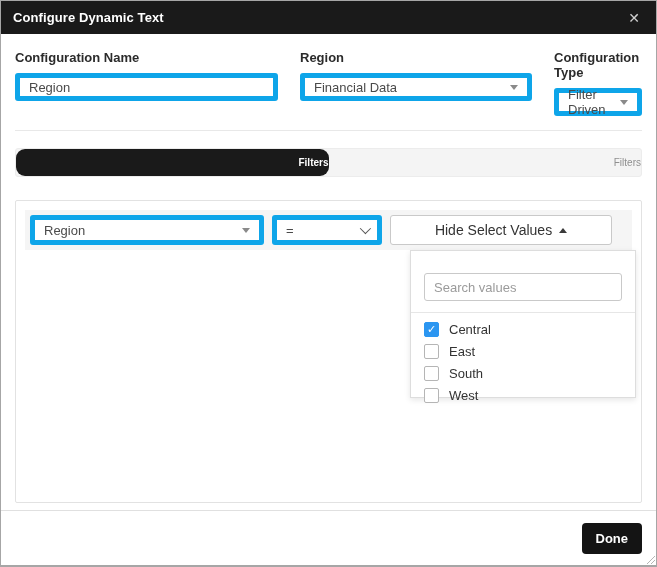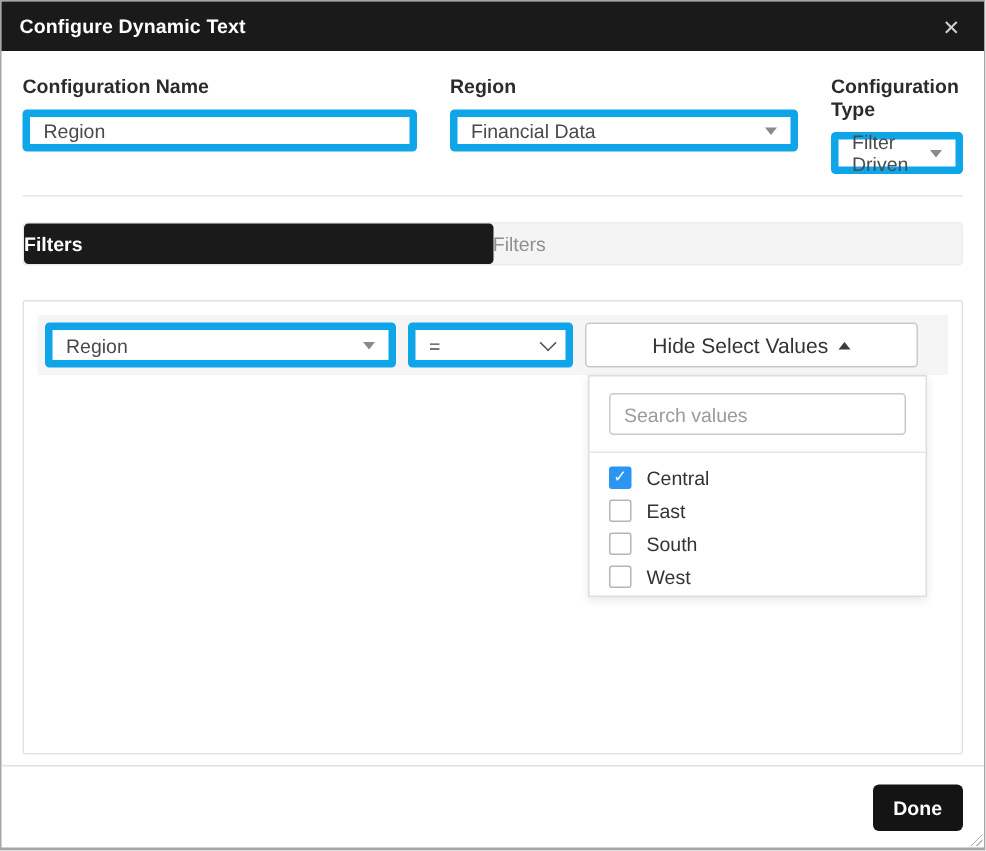--- a/index.html
+++ b/index.html
@@ -61,22 +61,22 @@
     border-right: 1.5px solid #555; border-bottom: 1.5px solid #555;
     transform: rotate(45deg) translateY(-2px);
   }
   .fields-divider { border: none; border-top: 1px solid #e8e8e8; margin-top: 14px; }
   
   .tab-bar {
     margin-top: 17px; height: 29px; background: #f4f4f4;
     border: 1px solid #ececec; border-radius: 3px;
     display: flex; align-items: stretch;
   }
-  .tab { flex: 1 1 50%; display: flex; align-items: center; justify-content: flex-start;
-    font-size: 13px; cursor: pointer; border-radius: 3px; }
+  .tab { flex: 1 1 50%; display: flex; align-items: center; justify-content: flex-end;
+    font-size: 10px; cursor: pointer; border-radius: 9px; }
   .tab.active { background: #1a1a1a; color: #ffffff; font-weight: bold; }
   .tab.inactive { color: #8f8f8f; }
   
   .filter-panel {
     margin-top: 23px; height: 303px;
     border: 1px solid #e2e2e2; border-radius: 2px;
     padding: 9px; position: relative;
   }
   .filter-row {
     background: #f5f5f5; height: 40px;
@@ -87,24 +87,24 @@
   .values-btn-wrap { position: relative; width: 222px; }
   .values-btn {
     height: 30px; width: 100%; background: #fff;
     border: 1px solid #c9c9c9; border-radius: 3px;
     display: flex; align-items: center; justify-content: center;
     font-size: 14px; color: #333; cursor: pointer;
   }
   .f-field, .f-op { height: 30px; }
   
   .values-popover {
-    position: absolute; top: 35px; left: 2px; width: 226px; height: 148px;
+    position: absolute; top: 35px; left: 20px; width: 226px; height: 148px;
     background: #fff; border: 1px solid #ddd;
     box-shadow: 0 2px 6px rgba(0,0,0,0.10);
-    z-index: 5; padding: 11px 13px 0 13px;
+    z-index: 5; padding: 22px 13px 0 13px;
   }
   .search-input {
     height: 28px; width: 100%; border: 1px solid #c9c9c9; border-radius: 3px;
     padding: 0 9px; font-family: inherit; font-size: 13px; color: #4a4a4a; outline: none;
   }
   .search-input::placeholder { color: #9b9b9b; opacity: 1; }
   .popover-divider { border: none; border-top: 1px solid #e6e6e6; margin: 11px -13px 9px; }
   .value-row { display: flex; align-items: center; margin-bottom: 7px; cursor: pointer; }
   .checkbox {
     width: 15px; height: 15px; border: 1px solid #b5b5b5; border-radius: 2px;

